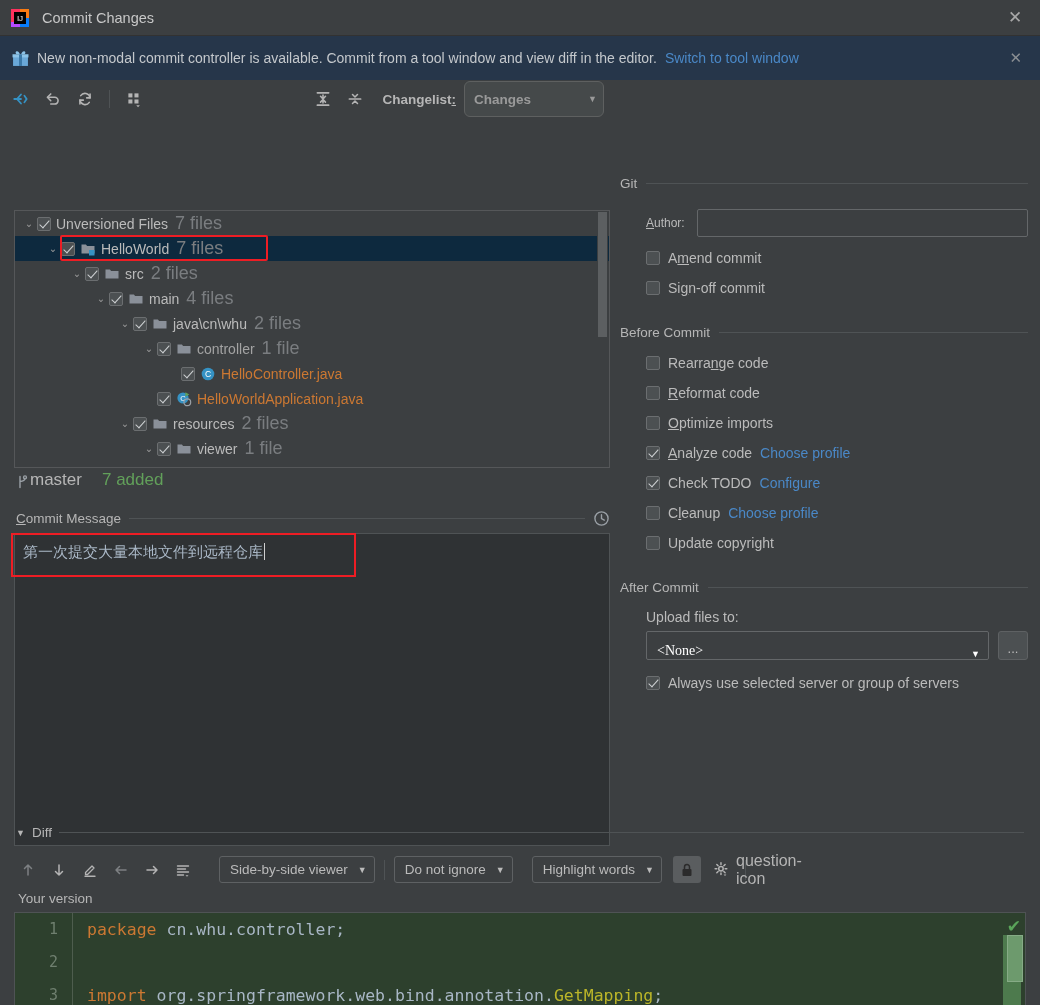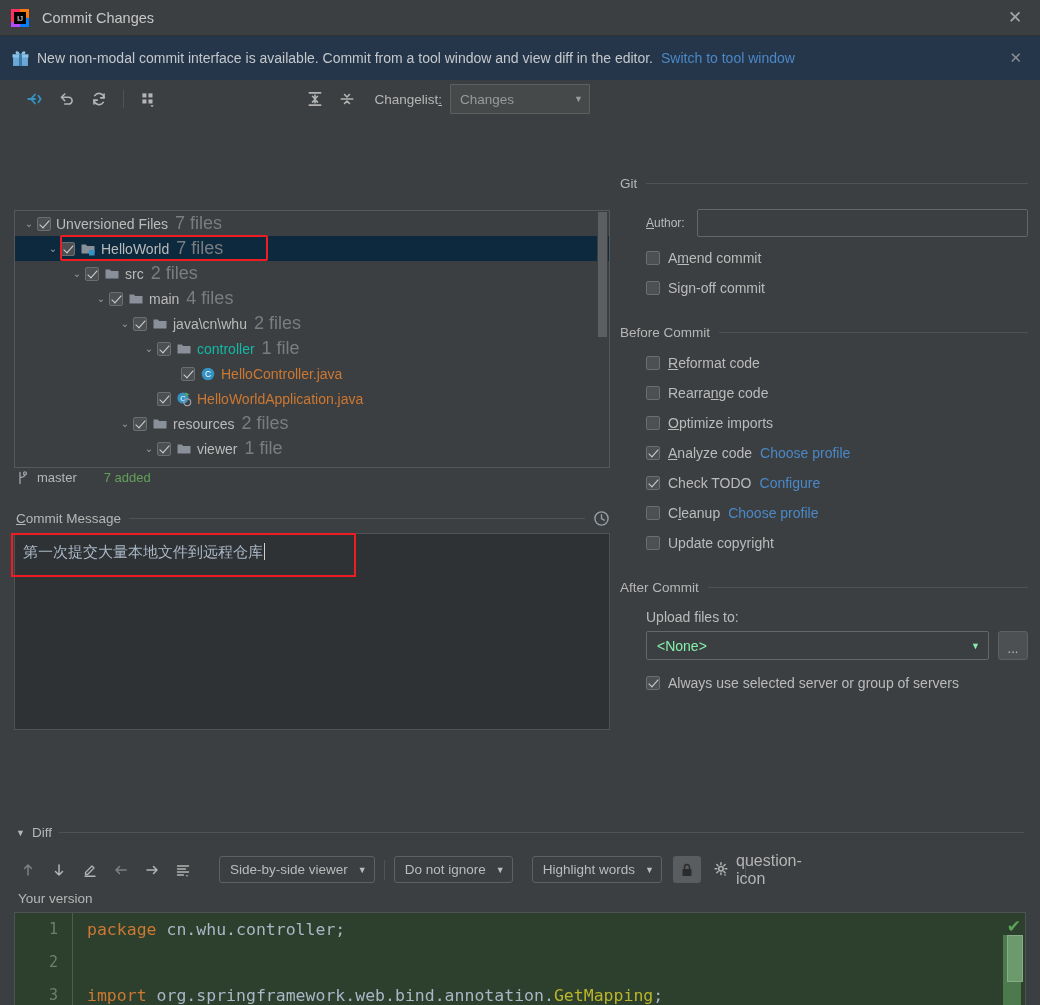--- a/index.html
+++ b/index.html
@@ -36,32 +36,32 @@
   .gift-icon { width: 17px; height: 17px; flex: none; }
   .banner-link { color: #4a88c7; cursor: pointer; }
   .banner-close { margin-left: auto; color: #8b8f93; font-size: 15px; cursor: pointer; padding: 0 6px; }
 
   
   .body-wrap { position: relative; height: 921px; }
 
   
   .tree-toolbar {
     display: flex; align-items: center; height: 38px;
-    padding: 0 20px; gap: 2px; width: 610px;
+    padding: 0 6px; gap: 2px; width: 610px; font-weight: bold;
   }
   .tb-btn {
     width: 30px; height: 28px; display: flex; align-items: center; justify-content: center;
     cursor: pointer; border-radius: 3px;
   }
   .tb-sep { width: 1px; height: 18px; background: #4f5355; margin: 0 7px; }
   .tb-spacer { flex: 1; }
   .changelist-label { font-size: 13.5px; color: #b6b6b6; margin: 0 6px 0 10px; }
   .changelist-label u { text-decoration: underline; }
   .combo {
-    height: 30px; background: #45494a; border: 1px solid #5e6060; border-radius: 1px;
+    height: 36px; background: #45494a; border: 1px solid #5e6060; border-radius: 6px;
     display: flex; align-items: center; padding: 0 6px 0 9px; cursor: pointer;
     color: #9a9a9a; font-size: 13.5px;
   }
   .combo .arrow { margin-left: auto; padding-left: 10px; font-size: 9px; color: #9a9a9a; }
   .changelist-combo { width: 140px; }
 
   
   .tree-panel {
     position: absolute; left: 14px; top: 130px; width: 596px; height: 258px;
     background: #3c3f41; border: 1px solid #555759; overflow: hidden;
@@ -93,37 +93,37 @@
   .tree-scroll {
     position: absolute; right: 1px; top: 1px; width: 11px; bottom: 1px; background: #3c3f41;
   }
   .tree-scroll .thumb {
     position: absolute; left: 1px; width: 9px; top: 0; height: 125px;
     background: #5c5f61; border-radius: 0;
   }
 
   
   .branch-row {
-    position: absolute; left: 16px; top: 390px; display: flex; align-items: flex-start;
-    gap: 7px; font-size: 13px;
+    position: absolute; left: 16px; top: 390px; display: flex; align-items: flex-end;
+    font-size: 17px;
   }
   .branch-icon { width: 14px; height: 16px; }
   .branch-name { color: #b6b6b6; }
   .added-count { color: #62a05a; margin-left: 20px; }
 
   
   .section-head {
     display: flex; align-items: center; gap: 8px; font-size: 13.5px; color: #b6b6b6;
   }
   .section-head .rule { flex: 1; height: 1px; background: #4f5355; }
   .cm-head { position: absolute; left: 16px; top: 430px; width: 594px; }
   .cm-head u { text-decoration: underline; }
   .clock-icon { width: 17px; height: 17px; flex: none; }
   .cm-box {
-    position: absolute; left: 14px; top: 453px; width: 596px; height: 197px;
+    position: absolute; left: 14px; top: 453px; width: 596px; height: 313px;
     background: #2f3234; border: 1px solid #4f5355;
   }
   .cm-text {
     font-size: 15px; color: #a9b7c6; padding: 7px 8px; line-height: 1.45;
     white-space: pre-wrap; position: relative; display: inline-block;
   }
   .caret {
     display: inline-block; width: 1px; height: 17px; background: #d0d0d0;
     vertical-align: -3px; margin-left: 1px;
   }
@@ -154,22 +154,23 @@
   .author-label { font-size: 12px; color: #bbbbbb; }
   .author-label u { text-decoration: underline; }
   .text-input {
     flex: 1; height: 28px; background: #3c3f41; border: 1px solid #646769; border-radius: 2px;
   }
   .indent { margin-left: 26px; }
   .upload-label { font-size: 14px; color: #bbbbbb; margin: 14px 0 6px 26px; }
   .upload-row { display: flex; align-items: center; gap: 9px; margin-left: 26px; }
   .upload-combo {
     flex: 1; height: 29px; background: #3c3f41; border: 1px solid #646769; border-radius: 2px;
-    display: flex; align-items: center; padding: 0 8px 0 10px; font-size: 14px; color: #86efac;
+    display: flex; align-items: flex-end; padding: 0 8px 0 10px; font-size: 14px; color: #ffffff;
     cursor: pointer;
+    font-family: Liberation Serif, serif;
   }
   .ellipsis-btn {
     width: 30px; height: 29px; background: #4c5052; border: 1px solid #5e6163; border-radius: 3px;
     display: flex; align-items: flex-end; justify-content: center; color: #bbbbbb;
     font-size: 13px; cursor: pointer; padding-bottom: 3px;
   }
 
   
   .diff-head {
     position: absolute; left: 16px; top: 745px; width: 1008px;
@@ -244,21 +245,21 @@
   <div class="banner">
     <span class="gift-icon">
       <svg width="17" height="17" viewBox="0 0 16 16">
         <rect x="1" y="6" width="14" height="9" fill="#6aa8d8"></rect>
         <rect x="0.5" y="4" width="15" height="3" fill="#8cc3e8"></rect>
         <rect x="6.6" y="4" width="2.8" height="11" fill="#3c79a8"></rect>
         <path d="M5 4c-1.6 0-2.3-2.5-0.6-2.9C5.9 0.8 7 2.6 7.4 4z" fill="#8cc3e8"></path>
         <path d="M11 4c1.6 0 2.3-2.5 0.6-2.9C10.1 0.8 9 2.6 8.6 4z" fill="#8cc3e8"></path>
       </svg>
     </span>
-    <span>New non-modal commit interface is available. Commit from a tool window and view diff in the editor.</span>
+    <span>New non-modal commit controller is available. Commit from a tool window and view diff in the editor.</span>
     <span class="banner-link">Switch to tool window</span>
     <span class="banner-close">✕</span>
   </div>
 
   <div class="body-wrap">
 
     <div class="tree-toolbar">
       <div class="tb-btn">
         <svg width="18" height="18" viewBox="0 0 16 16">
           <path d="M2 8h6M8 4l-3.5 4L8 12" stroke="#3592c4" stroke-width="1.6" fill="none" stroke-linecap="round"></path>
@@ -365,21 +366,21 @@
             <span class="node-count">2 files</span>
           </div>
           <div class="tree-row" style="padding-left: 126px;">
             <span class="tw">
               <span class="chev">⌄</span>
             </span>
             <span class="cb checked"></span>
             <span class="folder"><svg width="16" height="16" viewBox="0 0 16 16">
                 <path d="M1.5 3.5h4.4l1.2 1.6h7.4v7.4H1.5z" fill="#8a9099"></path>
               </svg></span>
-            <span class="node-name" style="color: #14b8a6;">controller</span>
+            <span class="node-name" style="color: #a3a3a3;">controller</span>
             <span class="node-count">1 file</span>
           </div>
           <div class="tree-row" style="padding-left: 150px;">
             <span class="tw"></span>
             <span class="cb checked"></span>
             <span class="fileicon"><svg width="16" height="16" viewBox="0 0 16 16">
                 <circle cx="8" cy="8" r="6.3" fill="#3592c4"></circle>
                 <text x="8" y="11.4" font-size="8.6" fill="#ffffff" text-anchor="middle" font-family="Liberation Sans, sans-serif">C</text>
               </svg></span>
             <span class="node-name" style="color: rgb(204, 120, 50);">HelloController.java</span>
@@ -474,25 +475,25 @@
       </div>
 
       <div class="grp-head" style="margin-top:22px;">
         <span>Before Commit</span>
         <span class="rule"></span>
       </div>
 
       <div class="indent" style="margin-top:8px;">
         <div class="row-cb">
           <span class="cb2"></span>
+          <span>Rearra<u>n</u>ge code</span>
+        </div>
+        <div class="row-cb">
+          <span class="cb2"></span>
           <span><u>R</u>eformat code</span>
-        </div>
-        <div class="row-cb">
-          <span class="cb2"></span>
-          <span>Rearra<u>n</u>ge code</span>
         </div>
         <div class="row-cb">
           <span class="cb2"></span>
           <span><u>O</u>ptimize imports</span>
         </div>
         <div class="row-cb">
           <span class="cb2 checked"></span>
           <span><u>A</u>nalyze code</span>
           <span class="link">Choose profile</span>
         </div>

